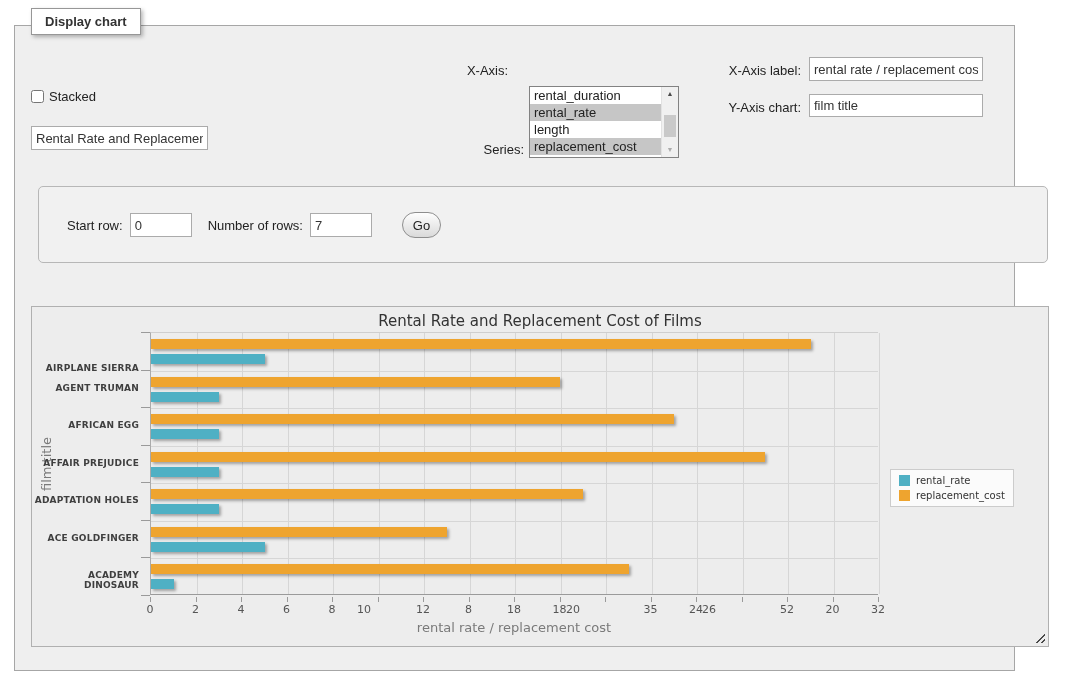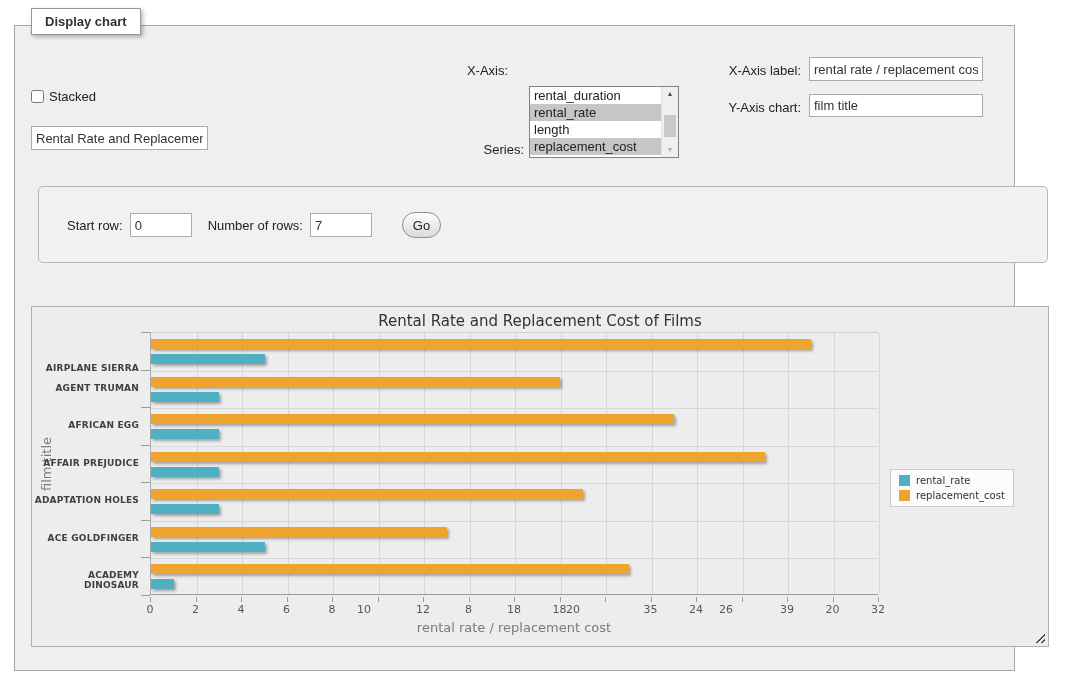--- a/index.html
+++ b/index.html
@@ -229,21 +229,21 @@
       <div class="xtick-lbl" style="left: 462px;">18</div>
       <div class="xtick" style="left: 527.5px;"></div>
       <div class="xtick-lbl" style="left: 507.5px;">18</div>
       <div class="xtick" style="left: 573px;"></div>
       <div class="xtick-lbl" style="left: 521px;">20</div>
       <div class="xtick" style="left: 618.5px;"></div>
       <div class="xtick-lbl" style="left: 598.5px;">35</div>
       <div class="xtick" style="left: 664px;"></div>
       <div class="xtick-lbl" style="left: 644px;">24</div>
       <div class="xtick" style="left: 709.5px;"></div>
-      <div class="xtick-lbl" style="left: 674px;">26</div>
+      <div class="xtick-lbl" style="left: 657px;">26</div>
       <div class="xtick" style="left: 755px;"></div>
-      <div class="xtick-lbl" style="left: 735px;">39</div>
+      <div class="xtick-lbl" style="left: 735px;">52</div>
       <div class="xtick" style="left: 800.5px;"></div>
       <div class="xtick-lbl" style="left: 780.5px;">20</div>
       <div class="xtick" style="left: 846px;"></div>
       <div class="xtick-lbl" style="left: 826px;">32</div>
     </div>
 </div>
 
 </body></html>

